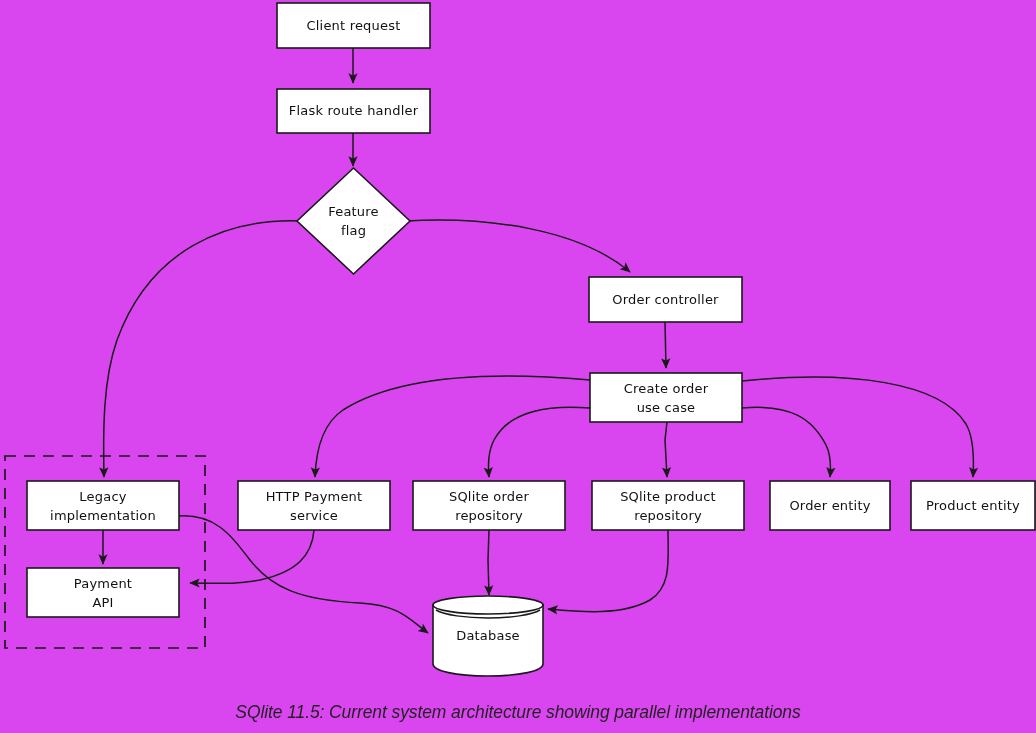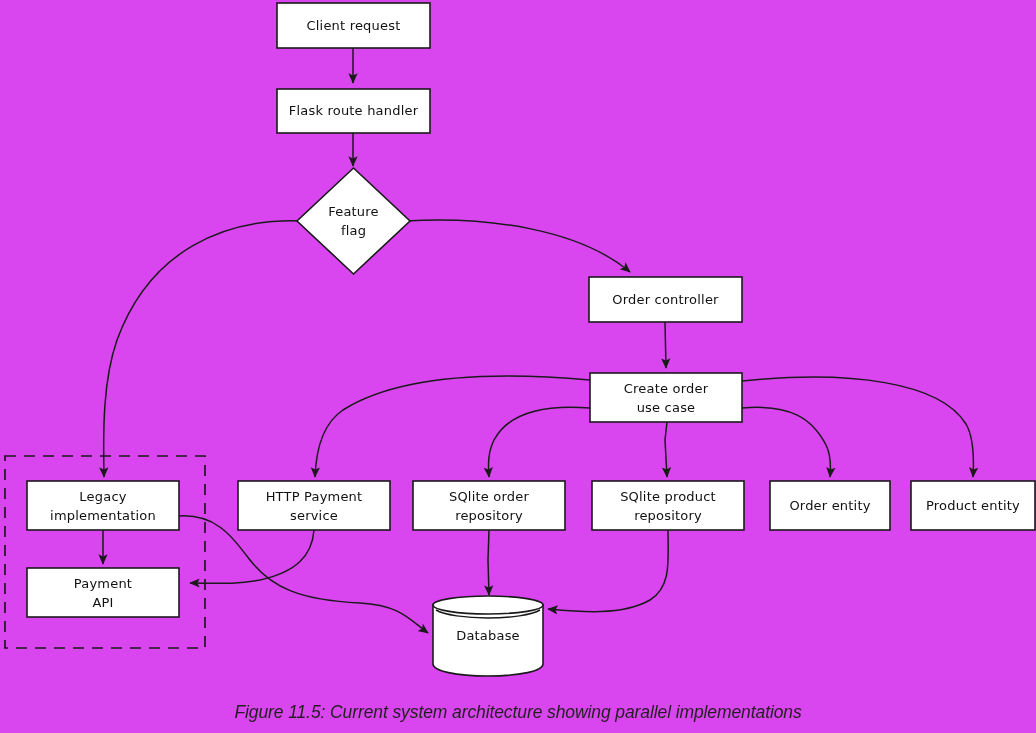--- a/index.html
+++ b/index.html
@@ -195,15 +195,15 @@
     </g>
 
     <g>
       <path class="cyl-body" d="M 433 605 L 433 664 C 433 671 456 676 488 676 C 520 676 543 671 543 664 L 543 605 Z"></path>
       <ellipse class="cyl-top" cx="488" cy="605" rx="55" ry="9"></ellipse>
       <path class="edge" d="M 436 610 C 444 615 466 618 488 618 C 510 618 532 615 540 610"></path>
       <text class="node-label" x="488" y="636">Database</text>
     </g>
   </svg>
 
-  <div class="caption">Figure 11.5: Current system architecture showing parallel implementations</div>
+  <div class="caption">SQlite 11.5: Current system architecture showing parallel implementations</div>
 
 </div>
 
 </body></html>

